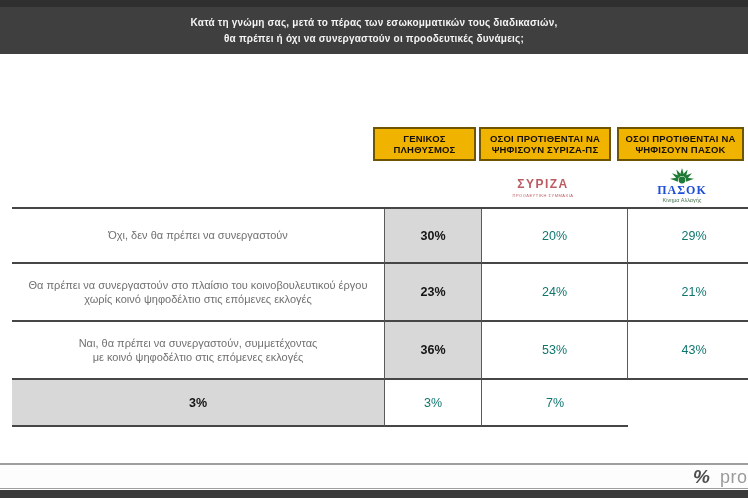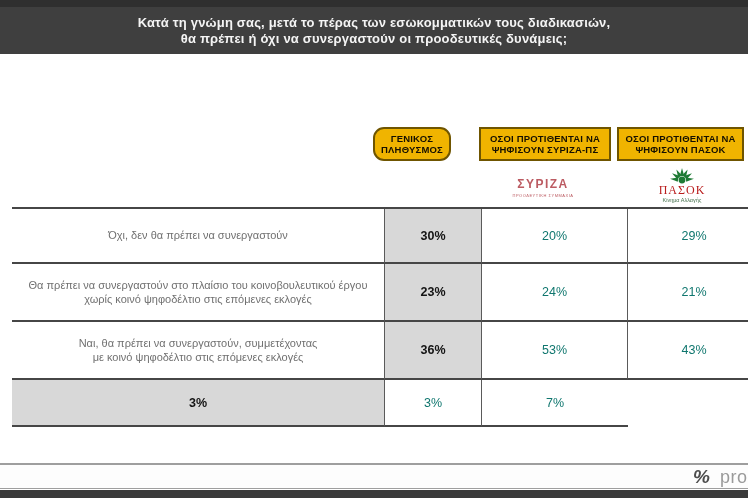--- a/index.html
+++ b/index.html
@@ -7,47 +7,47 @@
     position:relative;width:748px;height:498px;background:#ffffff;
     font-family:"Liberation Sans","DejaVu Sans",sans-serif;overflow:hidden;
   }
   
   .qbar{
     position:absolute;left:0;top:0;width:748px;height:54px;
     background:#3f3f3f;box-sizing:border-box;border-top:7px solid #2f2f2f;
     display:flex;align-items:center;justify-content:center;
   }
   .qtext{
-    color:#f4f4f4;font-size:13px;font-weight:bold;text-align:center;
+    color:#f4f4f4;font-size:10px;font-weight:bold;text-align:center;
     line-height:16px;white-space:pre-line;letter-spacing:.2px;
   }
   
   .ybox{
     position:absolute;top:127px;height:34px;background:#F0B400;
     border:2px solid #6f5500;box-sizing:border-box;
     display:flex;align-items:center;justify-content:center;
   }
   .ybox span{
     color:#151000;font-weight:bold;font-size:9.5px;line-height:11.5px;
     text-align:center;white-space:pre-line;letter-spacing:.2px;
   }
-  .yb1{left:373px;width:78px;border-radius:11px;}
+  .yb1{left:373px;width:103px;}
   .yb2{left:479px;width:132px;}
   .yb3{left:617px;width:127px;}
   
   .logo{position:absolute;text-align:center;}
   .syriza{left:493px;top:176px;width:100px;}
   .syriza .main{
     color:#BC5B62;font-size:12px;font-weight:600;letter-spacing:1.5px;line-height:17px;
   }
   .syriza .sub{color:#BC5B62;font-size:4px;letter-spacing:.5px;line-height:6px;}
   .pasok{left:632px;top:168px;width:100px;}
   .pasok .main{
-    color:#b91c1c;font-family:"Liberation Serif","DejaVu Serif",serif;
-    font-size:12px;font-weight:normal;letter-spacing:1px;line-height:12px;
+    color:#1d4ed8;font-family:"Liberation Serif","DejaVu Serif",serif;
+    font-size:12px;font-weight:bold;letter-spacing:1px;line-height:12px;
   }
   .pasok .sub{color:#45714d;font-size:5.5px;line-height:8px;}
   .sun{display:block;margin:0 auto;height:16px;}
   
   .tbl{
     position:absolute;left:0;top:207px;width:748px;
     display:grid;grid-template-columns:373px 97px 146px 132px;
     grid-template-rows:55px 58px 58px 47px;
     border-top:2px solid #464646;
     margin-left:12px;

